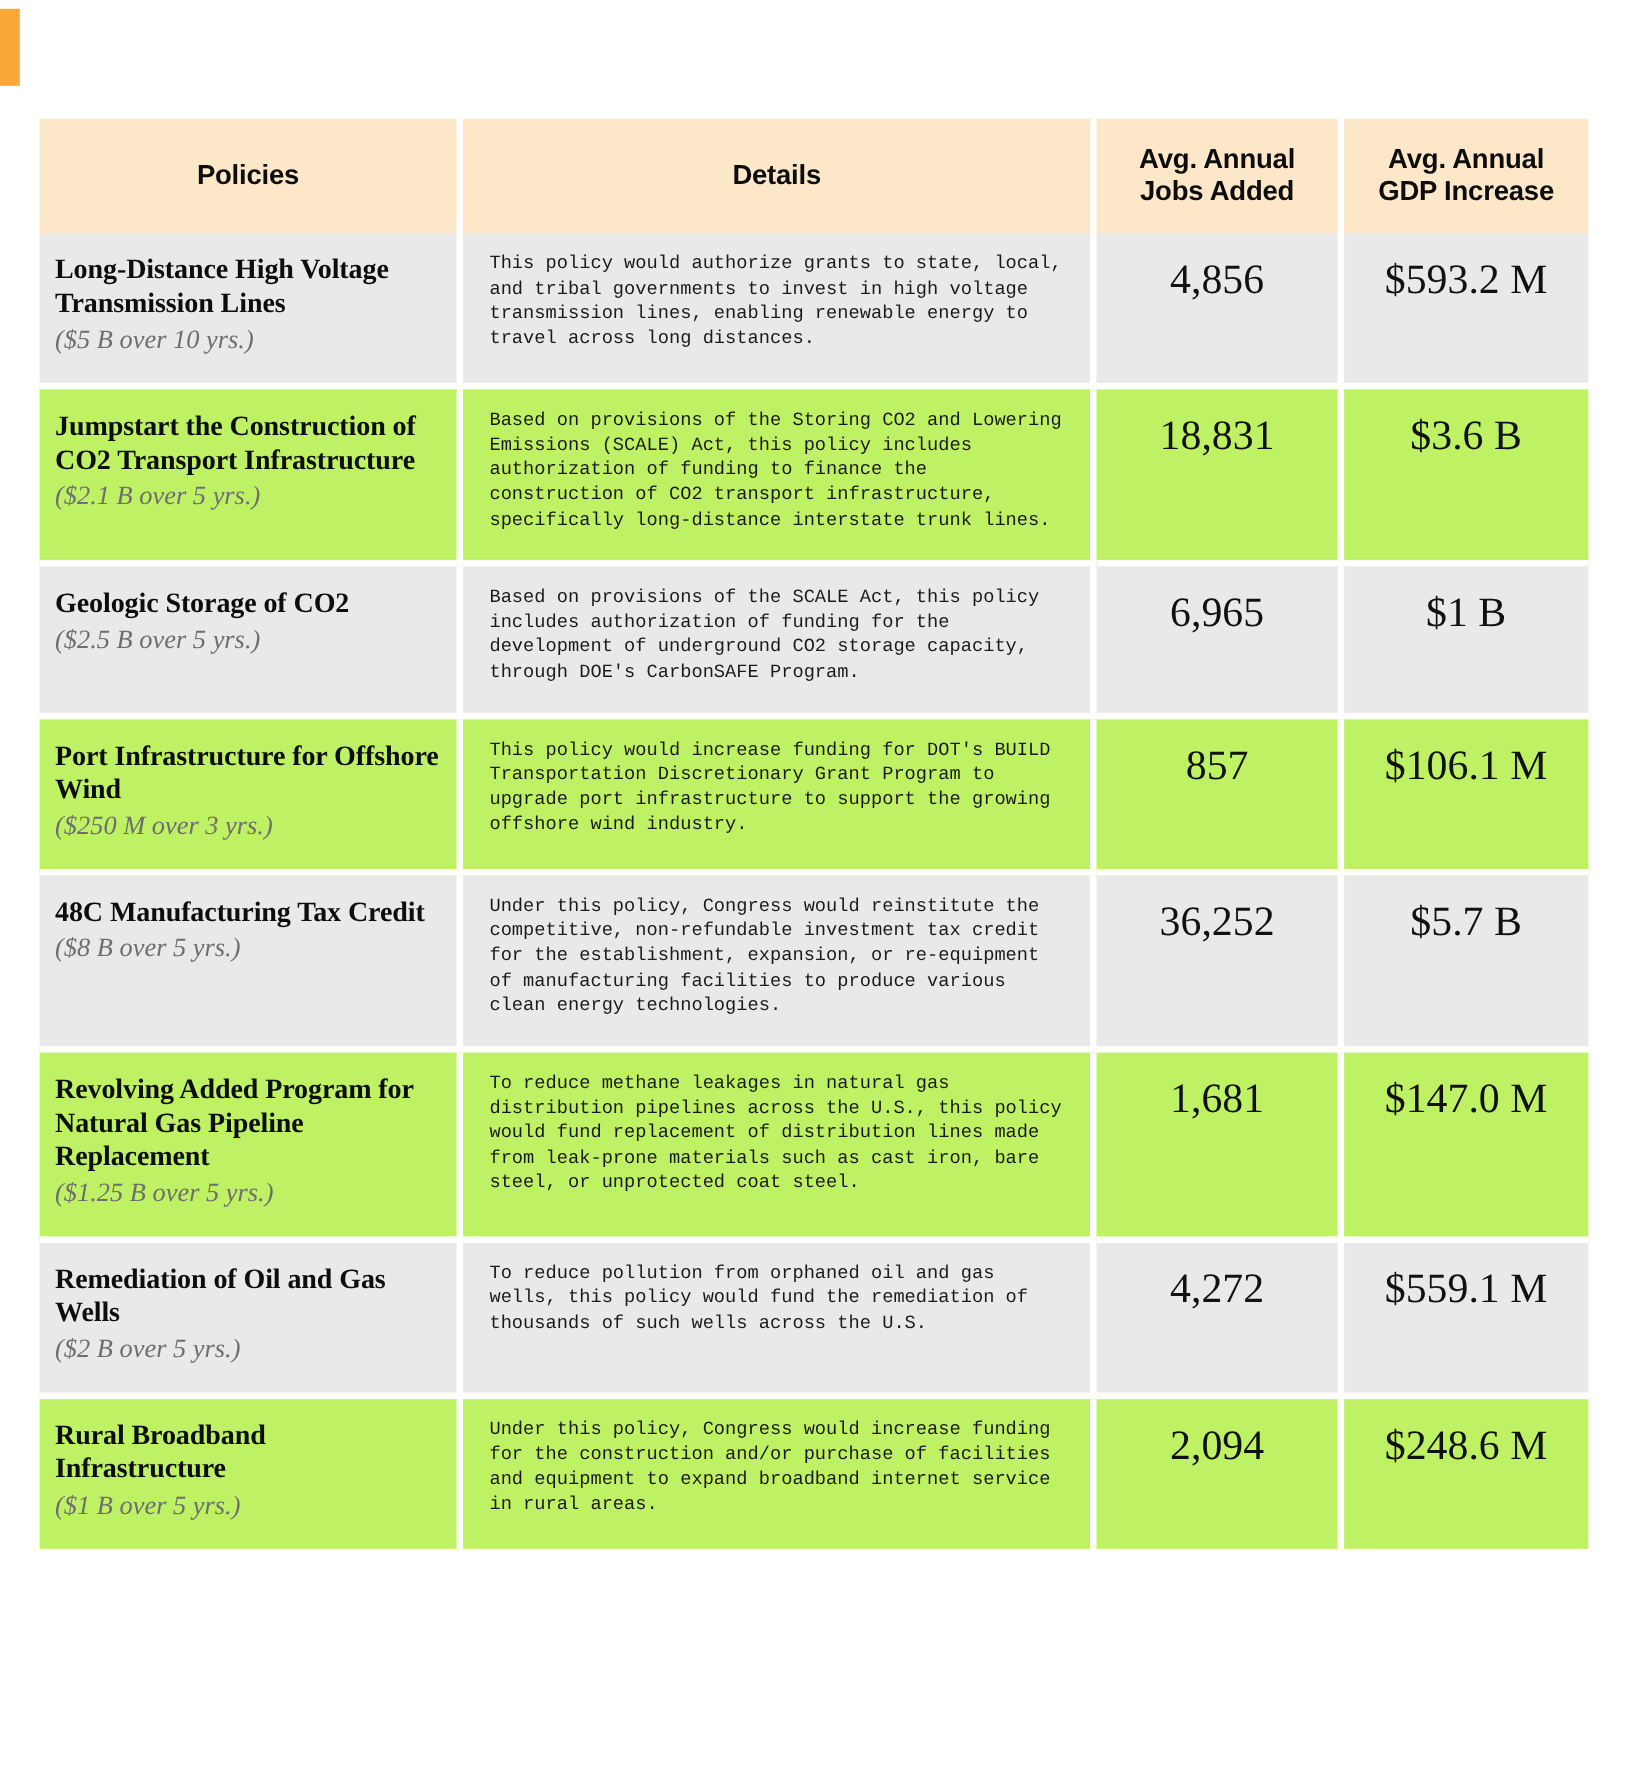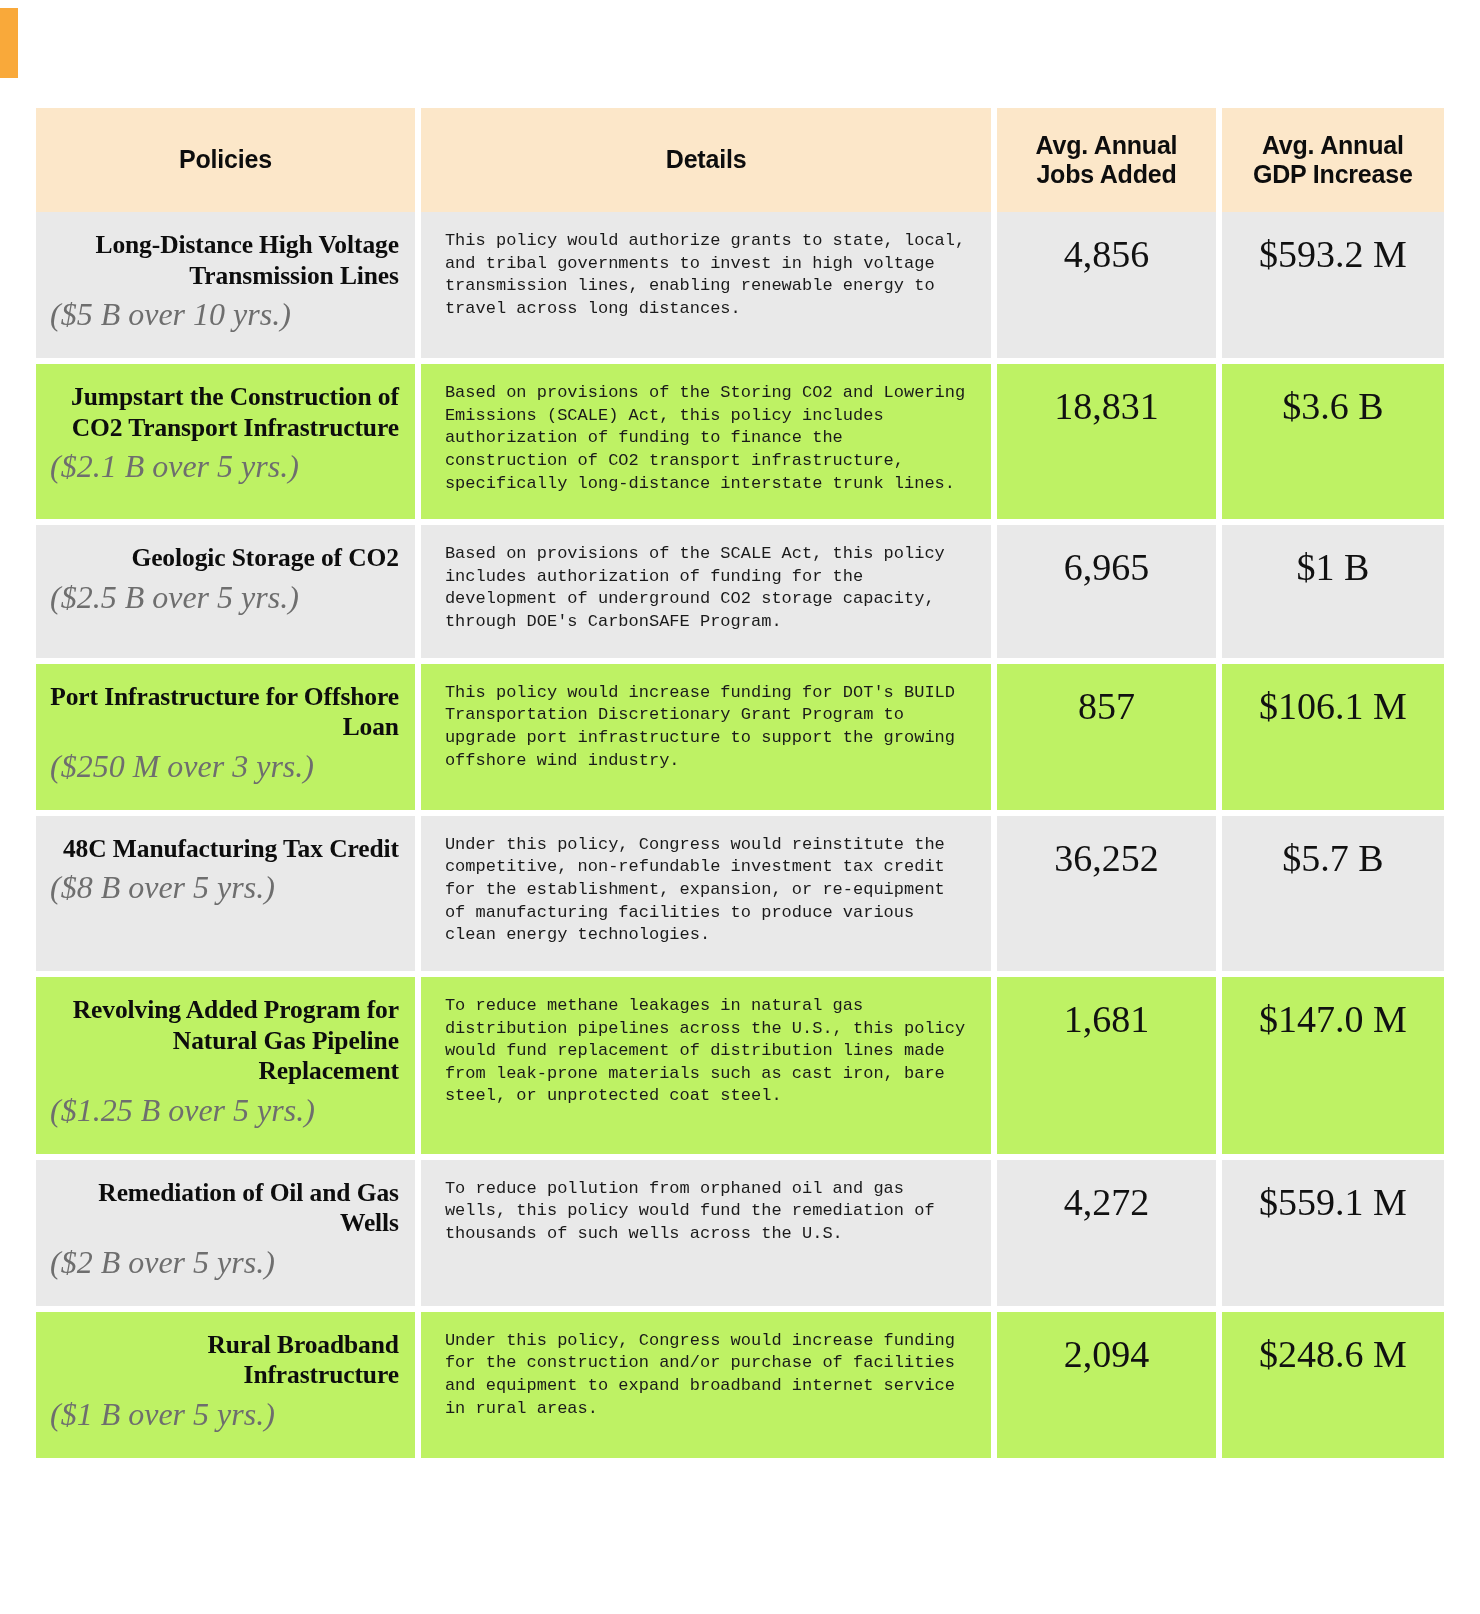--- a/index.html
+++ b/index.html
@@ -88,26 +88,25 @@
   td.policy-cell {
     padding-left: 14px;
   }
   .policy-name {
     font-family: "Liberation Serif", serif;
     font-weight: bold;
     font-size: 25.5px;
     line-height: 1.20;
     color: #0d0d0d;
     letter-spacing: -0.1px;
-    text-align: right;
   }
   .policy-sub {
     font-family: "Liberation Serif", serif;
     font-style: italic;
-    font-size: 32px;
+    font-size: 24px;
     line-height: 1.25;
     color: #6e6e6e;
     margin-top: 3px;
   }
 
   td.details-cell {
     padding-left: 24px;
     padding-right: 18px;
   }
   .details-text {
@@ -183,21 +182,21 @@
           <div class="policy-sub">($2.5 B over 5 yrs.)</div>
         </td>
         <td class="details-cell">
           <div class="details-text">Based on provisions of the SCALE Act, this policy includes authorization of funding for the development of underground CO2 storage capacity, through DOE's CarbonSAFE Program.</div>
         </td>
         <td class="num-cell">6,965</td>
         <td class="num-cell">$1 B</td>
       </tr>
       <tr class="row-even">
         <td class="policy-cell">
-          <div class="policy-name">Port Infrastructure for Offshore Loan</div>
+          <div class="policy-name">Port Infrastructure for Offshore Wind</div>
           <div class="policy-sub">($250 M over 3 yrs.)</div>
         </td>
         <td class="details-cell">
           <div class="details-text">This policy would increase funding for DOT's BUILD Transportation Discretionary Grant Program to upgrade port infrastructure to support the growing offshore wind industry.</div>
         </td>
         <td class="num-cell">857</td>
         <td class="num-cell">$106.1 M</td>
       </tr>
       <tr class="row-odd">
         <td class="policy-cell">

